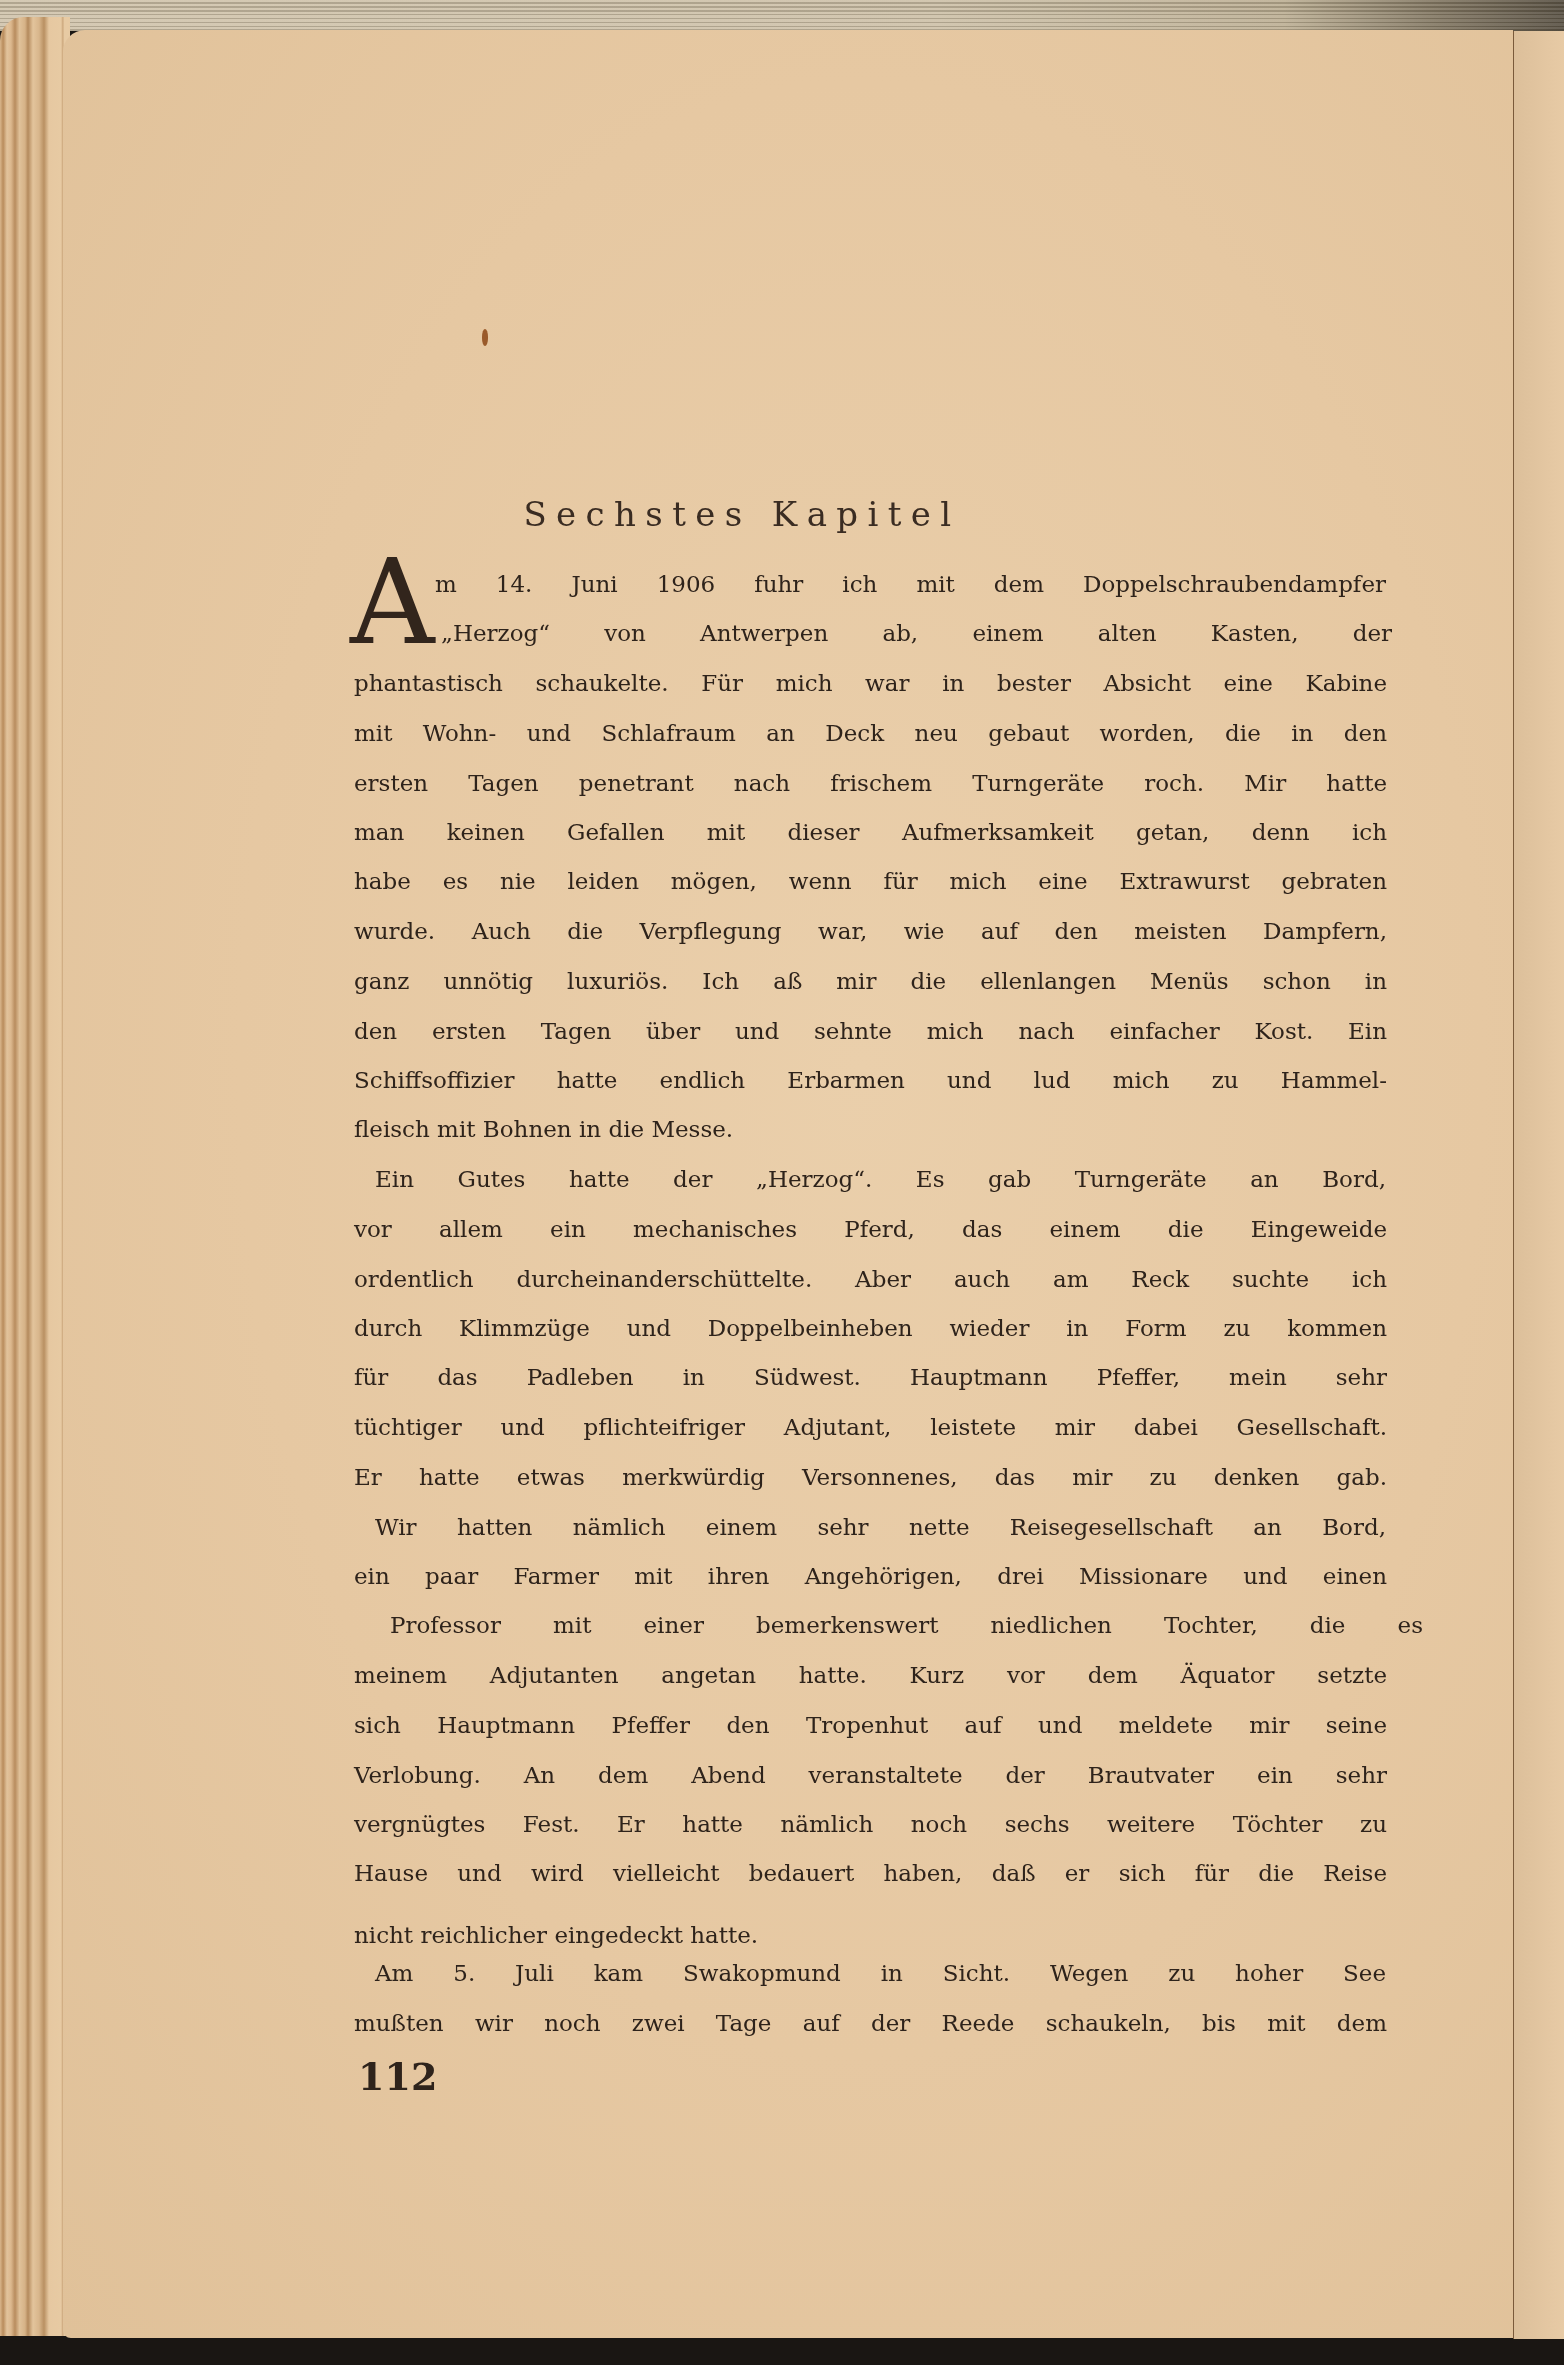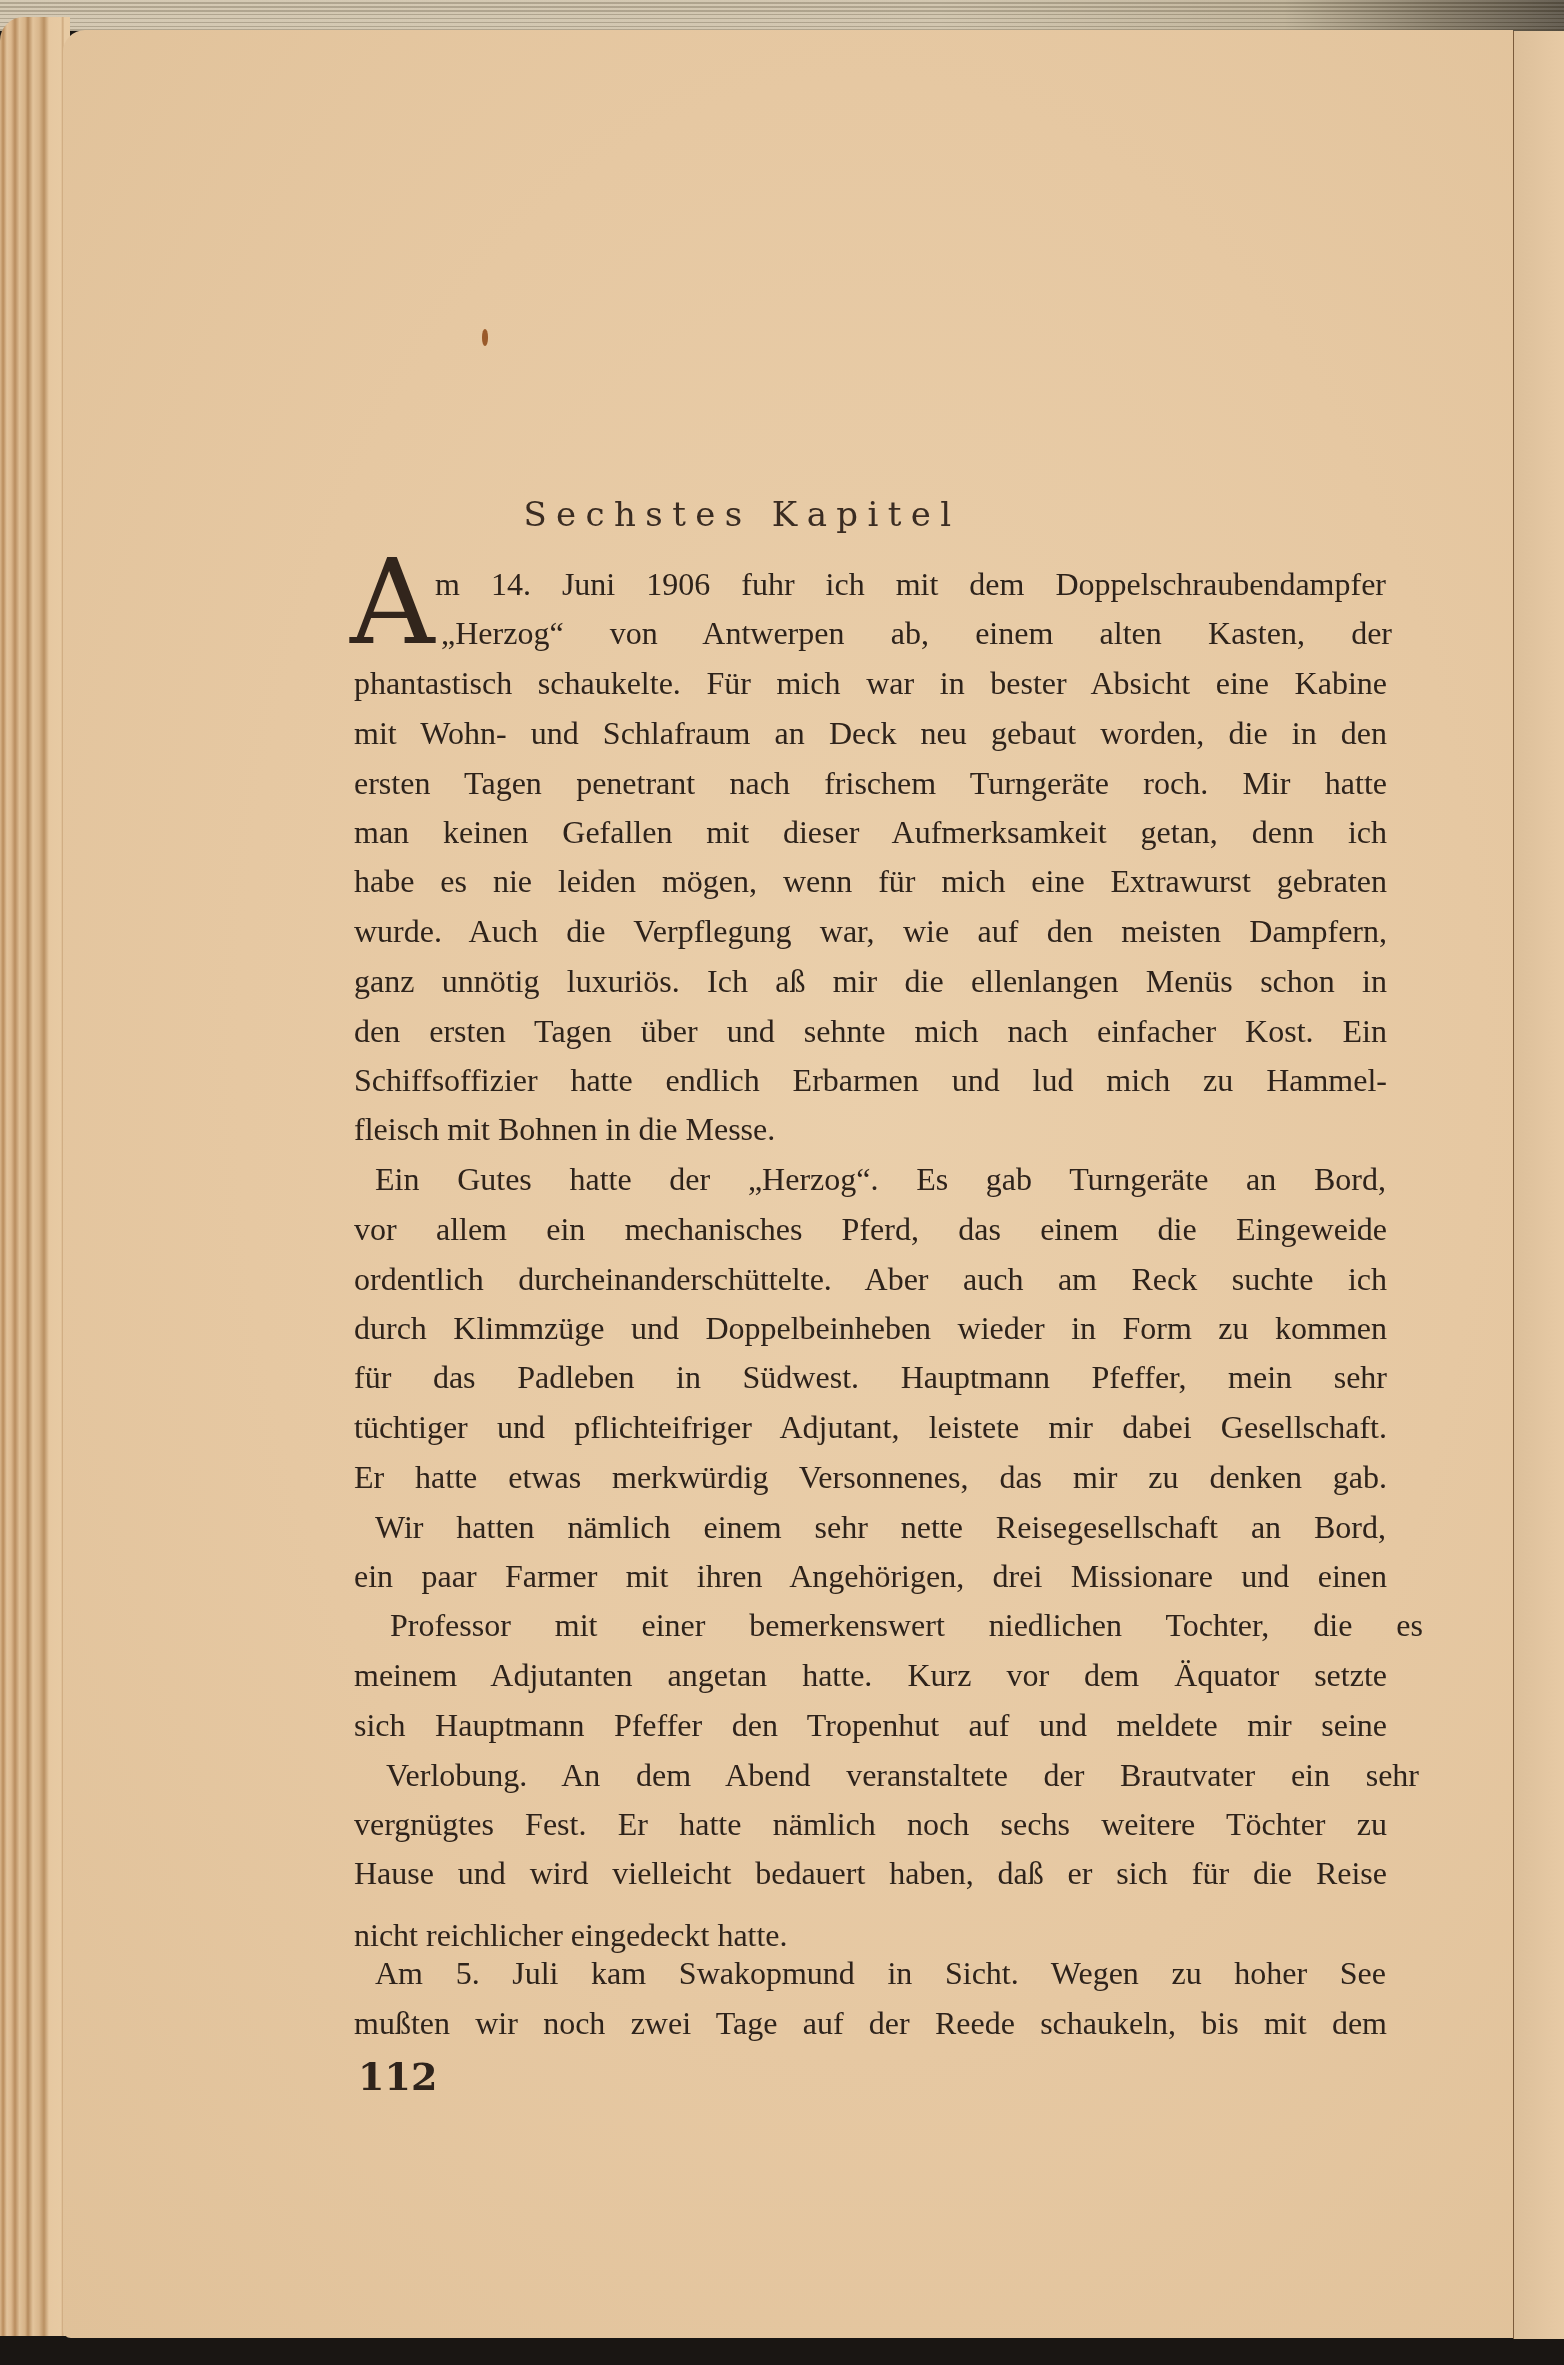--- a/index.html
+++ b/index.html
@@ -49,23 +49,23 @@
     color: #3a2c22; line-height: 47px;
     padding-left: 161px; box-sizing: border-box;
   }
   .dropcap {
     position: absolute; left: 350px; top: 548px;
     font-size: 117px; line-height: 110px; color: #32251c;
     font-family: "DejaVu Serif", serif;
   }
   .line {
     position: absolute; left: 354px; width: 1033px; height: 49px;
-    font-size: 32px; line-height: 49px; color: #2e231b;
+    font-size: 23px; line-height: 49px; color: #2e231b;
     text-align: justify; text-align-last: justify;
-    white-space: nowrap; overflow: visible; font-family: Liberation Serif, serif;
+    white-space: nowrap; overflow: visible;
   }
   .line.indent { left: 375px; width: 1011px; }
   .line.after-cap { left: 435px; width: 951px; }
   .line.last { text-align-last: left; }
   .pagenum {
     position: absolute; left: 358px; top: 2053px;
     font-size: 38px; line-height: 47px; color: #2e231b; font-weight: bold;
   }
 </style>
 </head>
@@ -98,21 +98,21 @@
     <div class="line" style="top: 1255px;">ordentlich durcheinanderschüttelte. Aber auch am Reck suchte ich</div>
     <div class="line" style="top: 1304px;">durch Klimmzüge und Doppelbeinheben wieder in Form zu kommen</div>
     <div class="line" style="top: 1353px;">für das Padleben in Südwest. Hauptmann Pfeffer, mein sehr</div>
     <div class="line" style="top: 1403px;">tüchtiger und pflichteifriger Adjutant, leistete mir dabei Gesellschaft.</div>
     <div class="line" style="top: 1453px;">Er hatte etwas merkwürdig Versonnenes, das mir zu denken gab.</div>
     <div class="line indent" style="top: 1503px;">Wir hatten nämlich einem sehr nette Reisegesellschaft an Bord,</div>
     <div class="line" style="top: 1552px;">ein paar Farmer mit ihren Angehörigen, drei Missionare und einen</div>
     <div class="line" style="top: 1601px; margin-left: 36px;">Professor mit einer bemerkenswert niedlichen Tochter, die es</div>
     <div class="line" style="top: 1651px;">meinem Adjutanten angetan hatte. Kurz vor dem Äquator setzte</div>
     <div class="line" style="top: 1701px;">sich Hauptmann Pfeffer den Tropenhut auf und meldete mir seine</div>
-    <div class="line" style="top: 1751px; margin-left: 32px;">Verlobung. An dem Abend veranstaltete der Brautvater ein sehr</div>
+    <div class="line" style="top: 1751px;">Verlobung. An dem Abend veranstaltete der Brautvater ein sehr</div>
     <div class="line" style="top: 1800px;">vergnügtes Fest. Er hatte nämlich noch sechs weitere Töchter zu</div>
     <div class="line" style="top: 1849px;">Hause und wird vielleicht bedauert haben, daß er sich für die Reise</div>
     <div class="line last" style="top: 1911px;">nicht reichlicher eingedeckt hatte.</div>
     <div class="line indent" style="top: 1949px;">Am 5. Juli kam Swakopmund in Sicht. Wegen zu hoher See</div>
     <div class="line" style="top: 1999px;">mußten wir noch zwei Tage auf der Reede schaukeln, bis mit dem</div>
   </div>
 
 <div class="pagenum">112</div>
 
 

